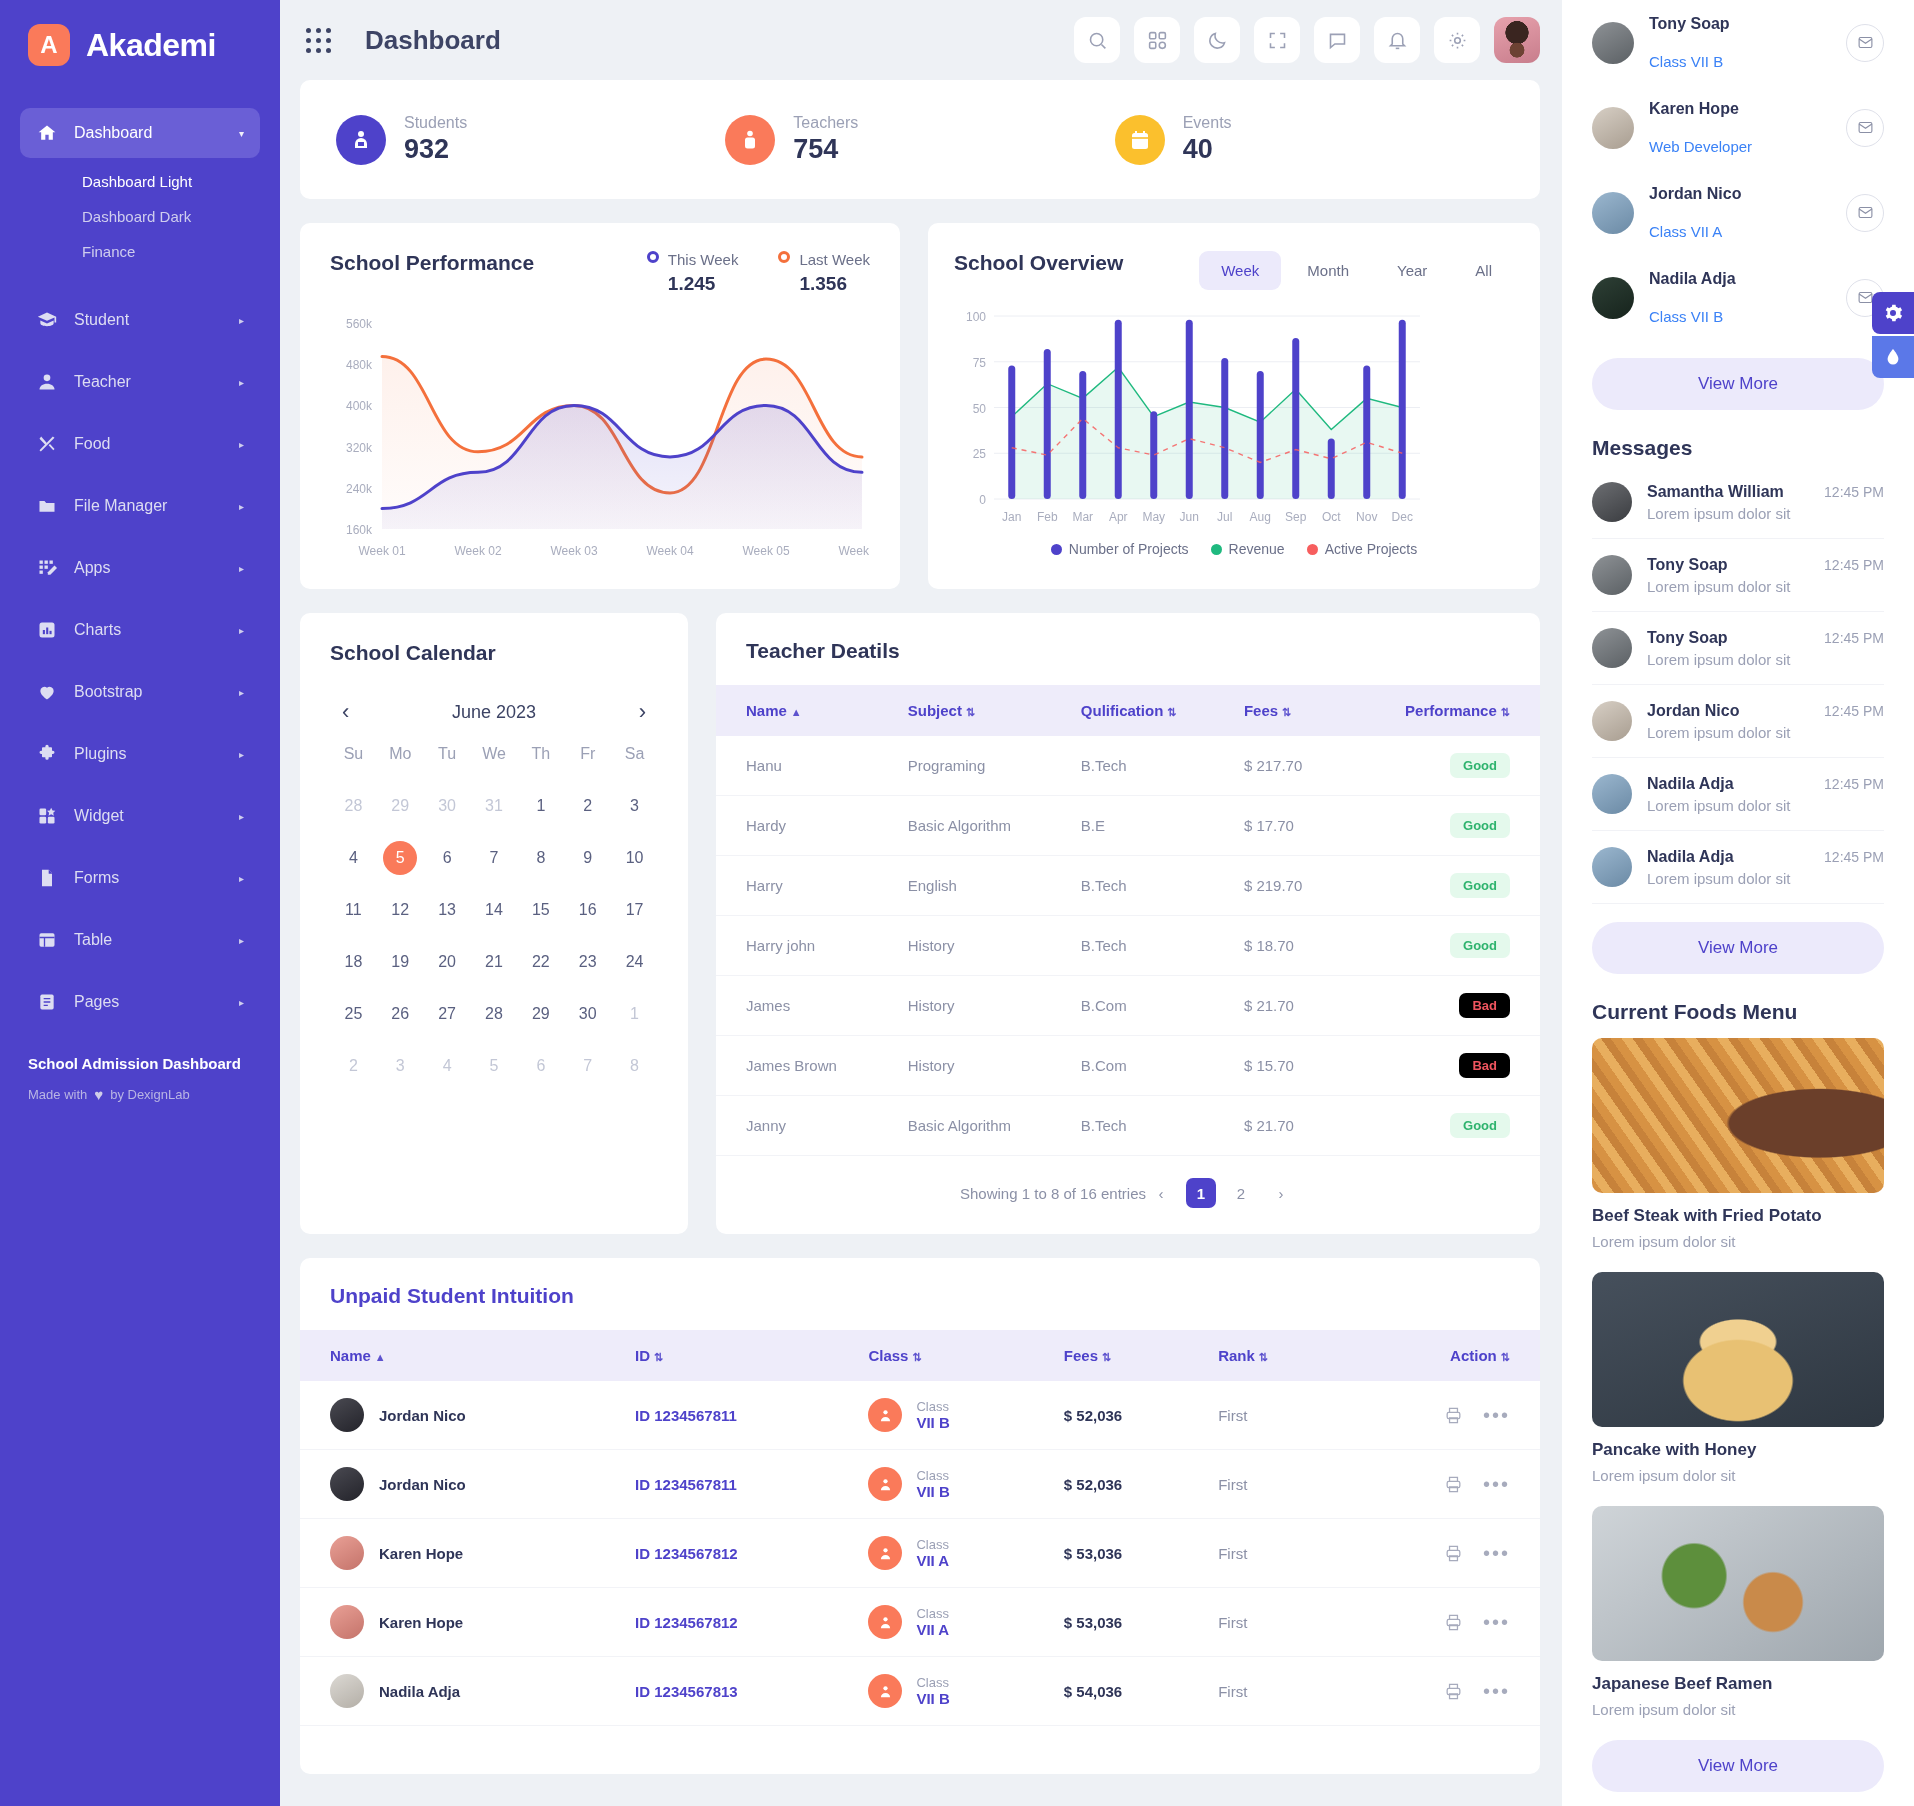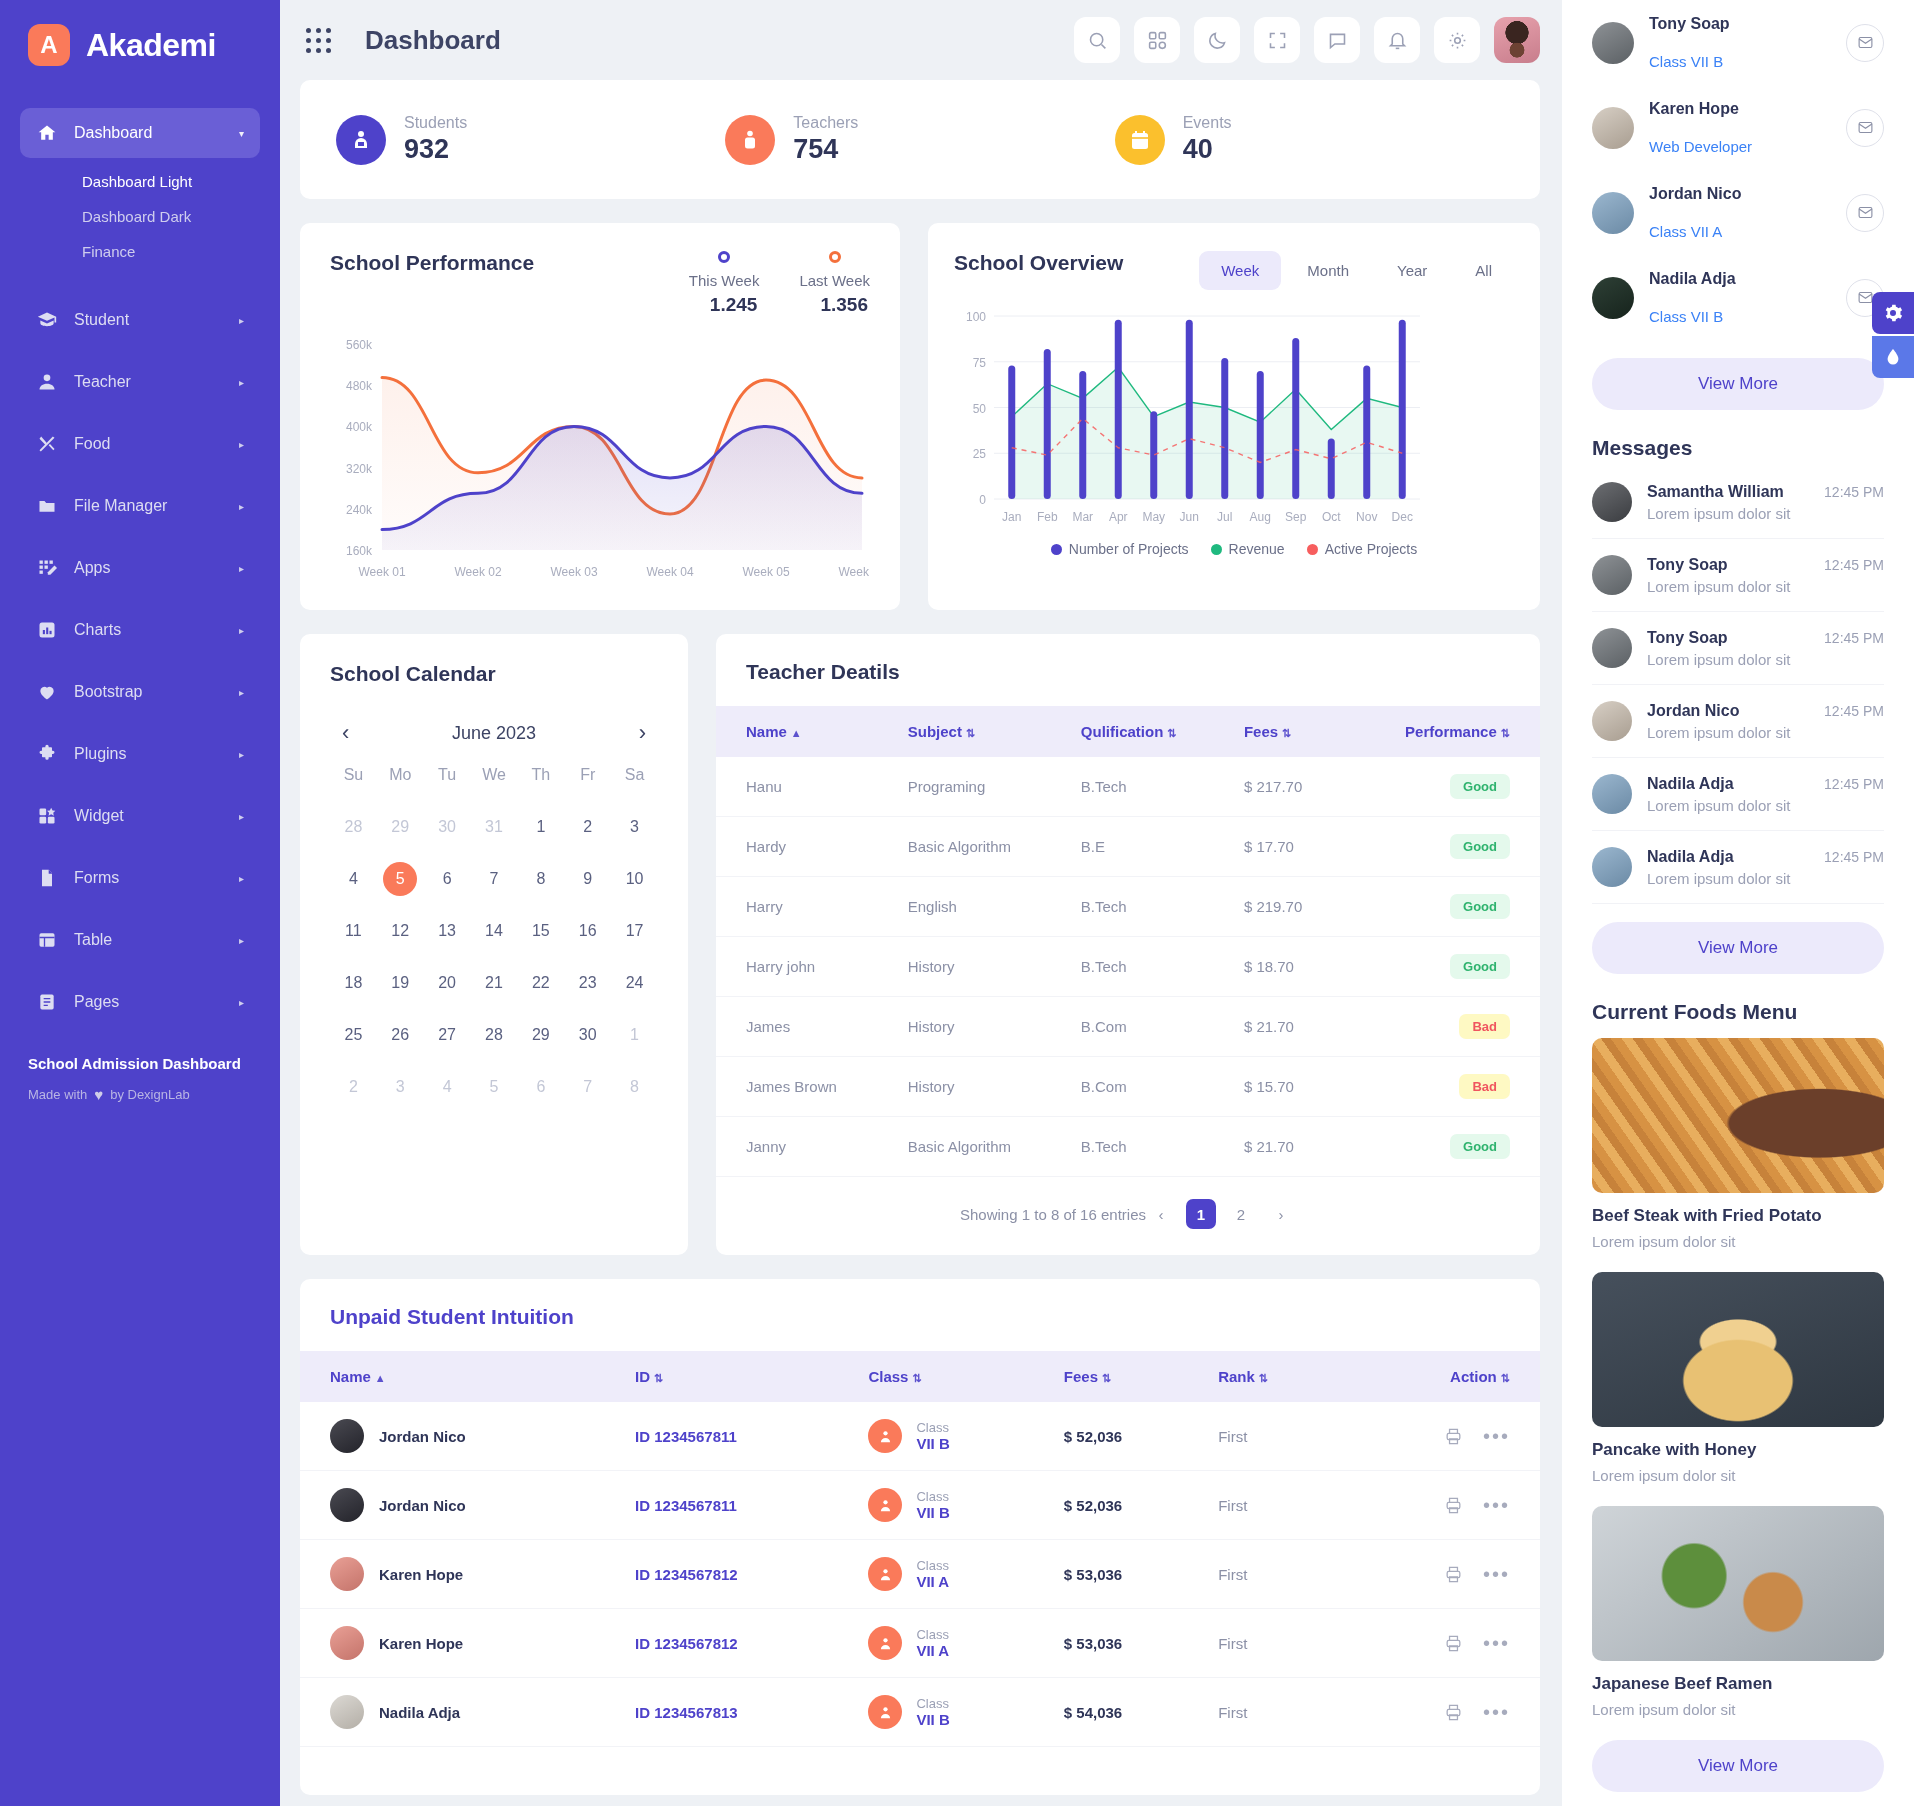--- a/index.html
+++ b/index.html
@@ -86,21 +86,21 @@
   .stat-val { font-size: 27px; font-weight: bold; color: #2f3558; margin-top: 2px; }
 
   
   .row2 { display: flex; gap: 28px; margin-bottom: 24px; }
   .perf-card { flex: 0 0 597px; padding: 28px 30px 22px 30px; }
   .ov-card { flex: 1; padding: 28px 26px 22px 26px; }
   .card-head { display: flex; align-items: flex-start; justify-content: space-between; }
   .card-title { font-size: 21px; font-weight: bold; color: #2f3558; }
   .legend-pair { display: flex; gap: 40px; }
   .lg { }
-  .lg-top { display:flex; align-items:center; gap: 9px; font-size:15px; color:#6b7089;flex-direction:column; }
+  .lg-top { display:flex; align-items:flex-start; gap: 9px; font-size:15px; color:#6b7089; }
   .lg-dot { width: 12px; height: 12px; border-radius: 50%; border: 3px solid; display:inline-block;}
   .lg-val { font-size: 19px; font-weight: bold; color: #2f3558; margin-top: 5px; margin-left: 21px;}
 
   .seg { display: flex; gap: 4px; }
   .seg-btn { padding: 11px 22px; border-radius: 9px; font-size: 15px; color: #6b7089; cursor:pointer; background:none;border:none;font-family:inherit;}
   .seg-btn.active { background: #eceafb; color: #4e42ca; font-weight: 500; }
 
   .ov-legend { display: flex; justify-content: center; gap: 22px; margin-top: 8px; font-size: 14px; color: #6b7089;}
   .ov-legend span.d { width:11px; height:11px; border-radius:50%; display:inline-block; margin-right:7px; vertical-align:-1px;}
 
@@ -125,21 +125,21 @@
     text-align: left; padding: 17px 14px; white-space: nowrap;
   }
   thead th:first-child { padding-left: 30px; }
   thead th:last-child { padding-right: 30px; }
   .sort { font-size: 11px; opacity: .9; margin-left: 4px;}
   tbody td { padding: 17px 14px; font-size: 15px; color: #8b90a6; border-bottom: 1px solid #f2f3f7;}
   tbody td:first-child { padding-left: 30px; }
   tbody td:last-child { padding-right: 30px; }
   .badge { display:inline-block; padding: 5px 13px; border-radius: 7px; font-size: 13px; font-weight: 600;}
   .badge.good { background: #e4f9ec; color: #2fb36e; }
-  .badge.bad { background: #fef9c3; color: #f0555f; }
+  .badge.bad { background: #000000; color: #f0555f; }
 
   .tfoot { display:flex; align-items:center; justify-content:center; padding: 22px 30px 26px 30px;}
   .tfoot-text { font-size: 15px; color: #8b90a6; }
   .pager { display:flex; align-items:center; gap: 10px;}
   .pg { width: 30px; height: 30px; border-radius: 7px; display:flex;align-items:center;justify-content:center;
         font-size: 15px; color:#8b90a6; cursor:pointer; background:none;border:none;font-family:inherit;}
   .pg.active { background: #4e42ca; color:#fff; font-weight:600;}
 
   
   .unpaid-card { margin-bottom: 24px; }

